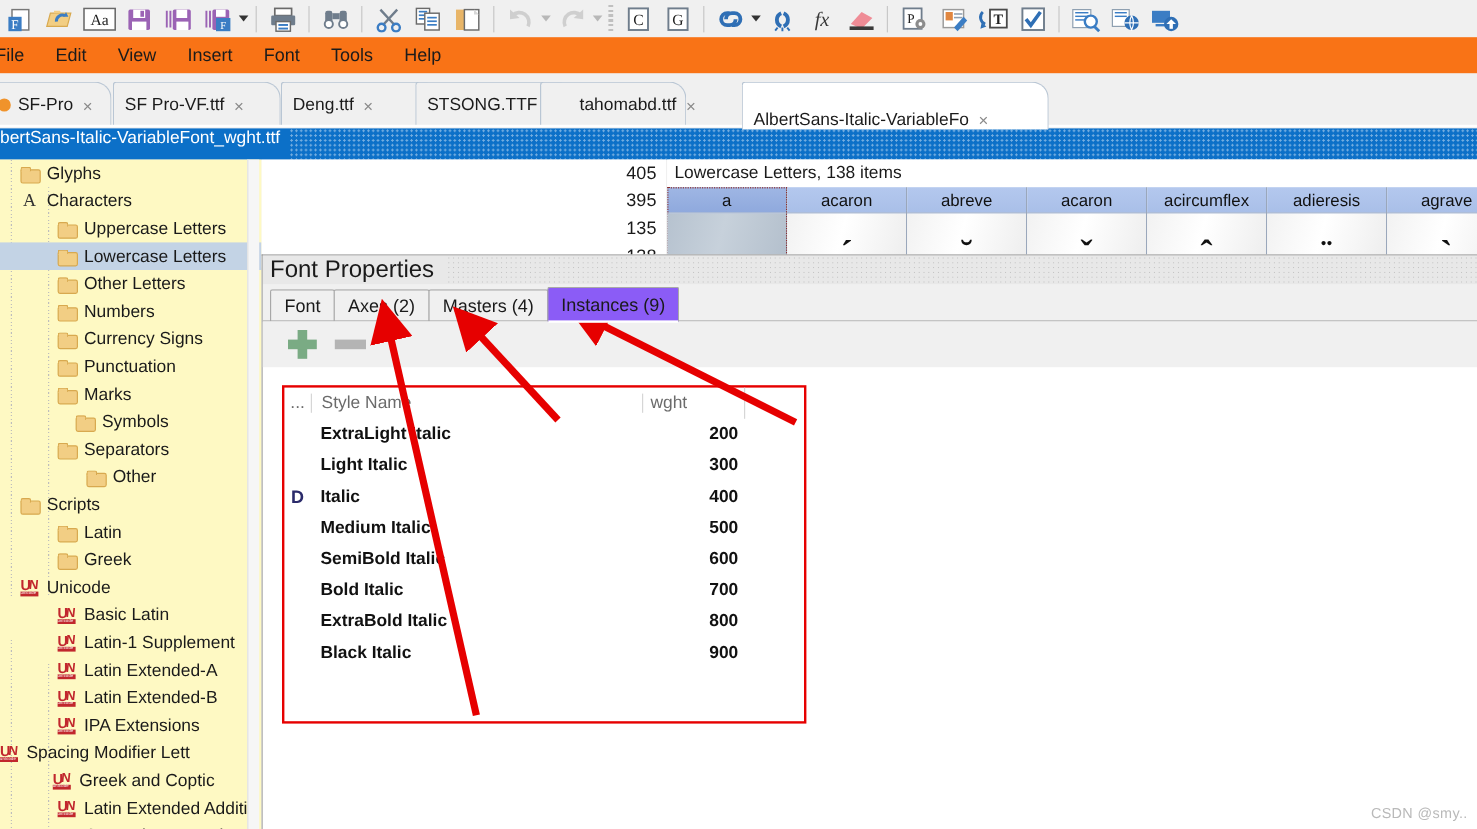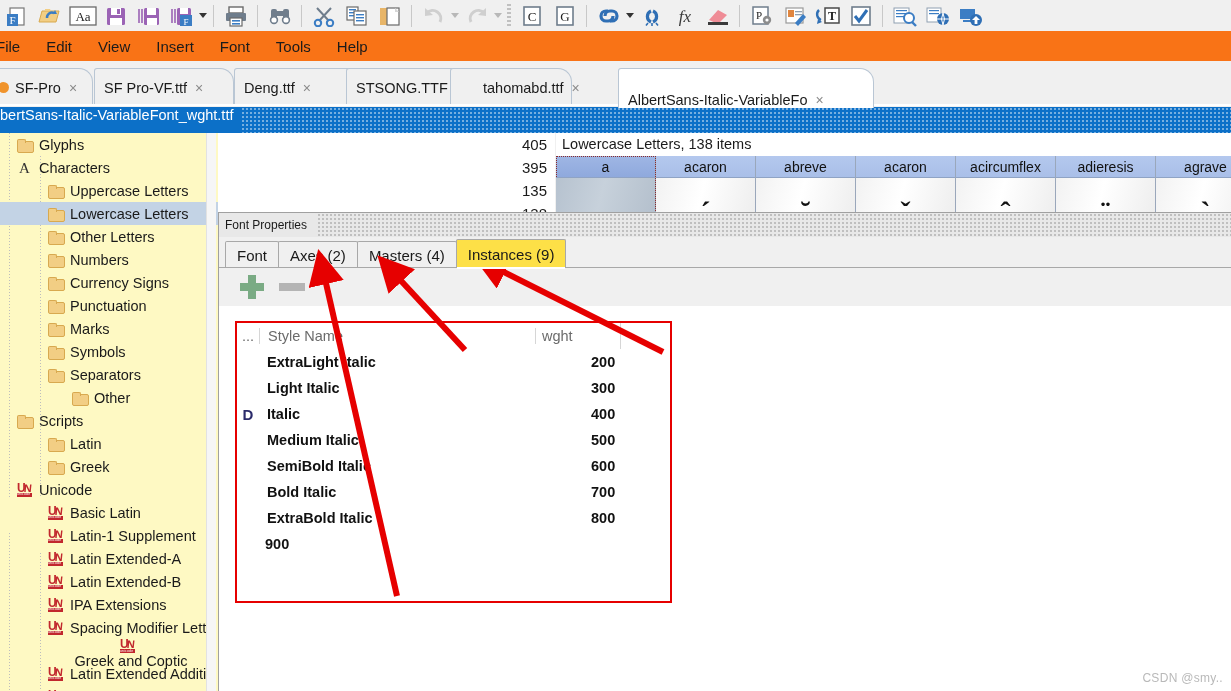--- a/index.html
+++ b/index.html
@@ -106,29 +106,29 @@
   .gcol.selected .gname{ background:linear-gradient(to bottom,#9fb6e4,#8fa9dd); }
   .gcol.selected .gcell{ background:linear-gradient(105deg,#b6c2cf 0%,#c7d1db 45%,#b3bfcc 100%); }
   .gcol.selected{ outline:1px dotted #8a2b2b; outline-offset:-1px; }
   .accent{ position:absolute; left:50%; transform:translateX(-50%); bottom:-6px; font-size:30px; font-weight:bold; color:#111; font-family:"Liberation Serif",serif; }
 
   
   .fpanel{
     position:absolute; left:218px; top:212px; width:1013px; height:479px;
     background:#f0f0f0; border-left:1px solid #a0a0a0; border-top:1px solid #a0a0a0;
   }
-  .fp-title{ height:24px; display:flex; align-items:center; font-size:12px; color:#1a1a1a; padding-left:6px;
+  .fp-title{ height:24px; display:flex; align-items:center; font-size:20px; color:#1a1a1a; padding-left:6px;
     background:#e8e8e8; }
   .fp-title .hatch{ flex:1; height:24px; margin-left:10px;
      background-image: radial-gradient(circle, #bdbdbd 0.7px, transparent 0.8px); background-size:4px 4px;}
   .fp-tabs{ height:31px; display:flex; align-items:flex-end; padding-left:6px; background:#f0f0f0; position:relative; }
   .fp-tabs:after{ content:""; position:absolute; left:0; right:0; bottom:0; height:1px; background:#a8a8a8; }
   .fp-tab{ height:27px; padding:0 11px; display:flex; align-items:center; font-size:15px;
      background:#f0f0f0; border:1px solid #a8a8a8; border-bottom:none; border-radius:2px 2px 0 0; margin-right:-1px; color:#1a1a1a; }
-  .fp-tab.active{ background:#fde047; height:29px; z-index:3; position:relative;justify-content:center; }
+  .fp-tab.active{ background:#8b5cf6; height:29px; z-index:3; position:relative;justify-content:center; }
   .fp-tab.active:after{ content:""; position:absolute; left:0; right:0; bottom:-1px; height:2px; background:#ffffff; }
 
   .fp-body{ position:absolute; left:0; top:55px; right:0; bottom:0; background:#ffffff; }
   .fp-actionbar{ height:38px; background:#f0f0f0; display:flex; align-items:center; padding-left:20px; gap:14px; }
   .plus{ width:26px; height:26px; position:relative; }
   .plus:before{ content:""; position:absolute; left:9px; top:1px; width:8px; height:24px; background:#7aab84; }
   .plus:after{ content:""; position:absolute; left:1px; top:9px; width:24px; height:8px; background:#7aab84; }
   .minus{ width:26px; height:8px; background:#b4b4b4; }
 
   .tbl{ position:absolute; left:16px; top:53px; width:437px; height:282px; background:#ffffff;
@@ -454,21 +454,21 @@
       <span class="lbl">Currency Signs</span>
     </div>
     <div class="trow" style="padding-left:48px;">
       <span class="ico-folder"></span>
       <span class="lbl">Punctuation</span>
     </div>
     <div class="trow" style="padding-left:48px;">
       <span class="ico-folder"></span>
       <span class="lbl">Marks</span>
     </div>
-    <div class="trow" style="padding-left:48px;">
+    <div class="trow" style="padding-left:63px;">
       <span class="ico-folder"></span>
       <span class="lbl">Symbols</span>
     </div>
     <div class="trow" style="padding-left:48px;">
       <span class="ico-folder"></span>
       <span class="lbl">Separators</span>
     </div>
     <div class="trow" style="padding-left:72px;">
       <span class="ico-folder"></span>
       <span class="lbl">Other</span>
@@ -514,27 +514,27 @@
           <span class="bar"></span>
         </span>
       <span class="lbl">Latin Extended-B</span>
     </div>
     <div class="trow" style="padding-left:48px;">
       <span class="ico-uni">
           <span class="bar"></span>
         </span>
       <span class="lbl">IPA Extensions</span>
     </div>
-    <div class="trow" style="padding-left:48px;text-align:right;">
+    <div class="trow" style="text-align:right;">
       <span class="ico-uni">
           <span class="bar"></span>
         </span>
       <span class="lbl">Spacing Modifier Lett</span>
     </div>
-    <div class="trow" style="padding-left:44px;flex-direction:column;">
+    <div class="trow" style="padding-left:44px;">
       <span class="ico-uni">
           <span class="bar"></span>
         </span>
       <span class="lbl">Greek and Coptic</span>
     </div>
     <div class="trow" style="padding-left:48px;">
       <span class="ico-uni">
           <span class="bar"></span>
         </span>
       <span class="lbl">Latin Extended Additi</span>
@@ -668,20 +668,21 @@
           <span class="c-name">Bold Italic</span>
           <span class="c-wght">700</span>
         </div>
         <div class="trw">
           <span class="c-idx dglyph"></span>
           <span class="c-name">ExtraBold Italic</span>
           <span class="c-wght">800</span>
         </div>
         <div class="trw">
           <span class="c-idx dglyph"></span>
+          <span class="c-name">Black Italic</span>
           <span class="c-wght">900</span>
         </div>
       </div>
 
       <div class="general">
         
         
       </div>
     </div>
   </div>

